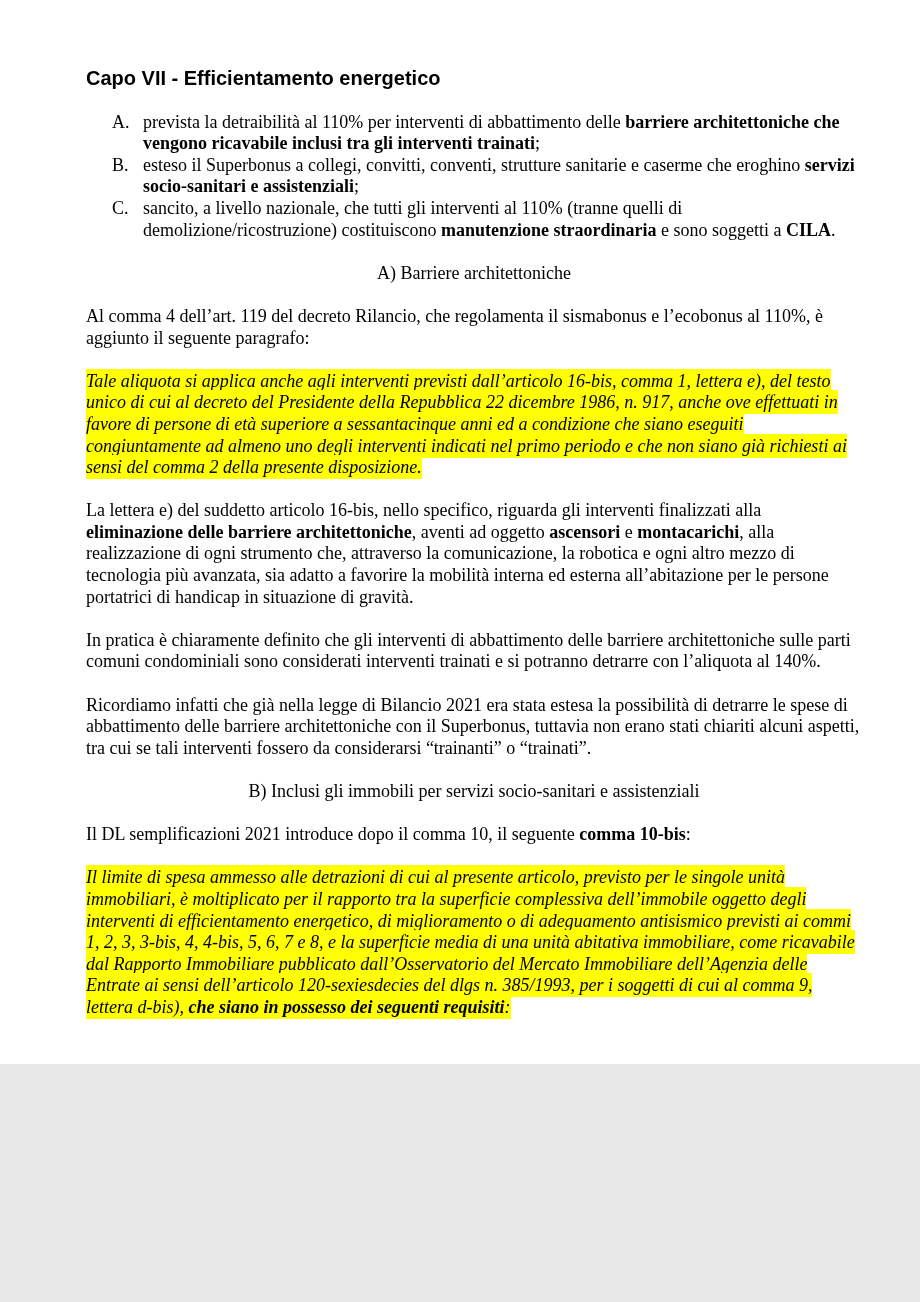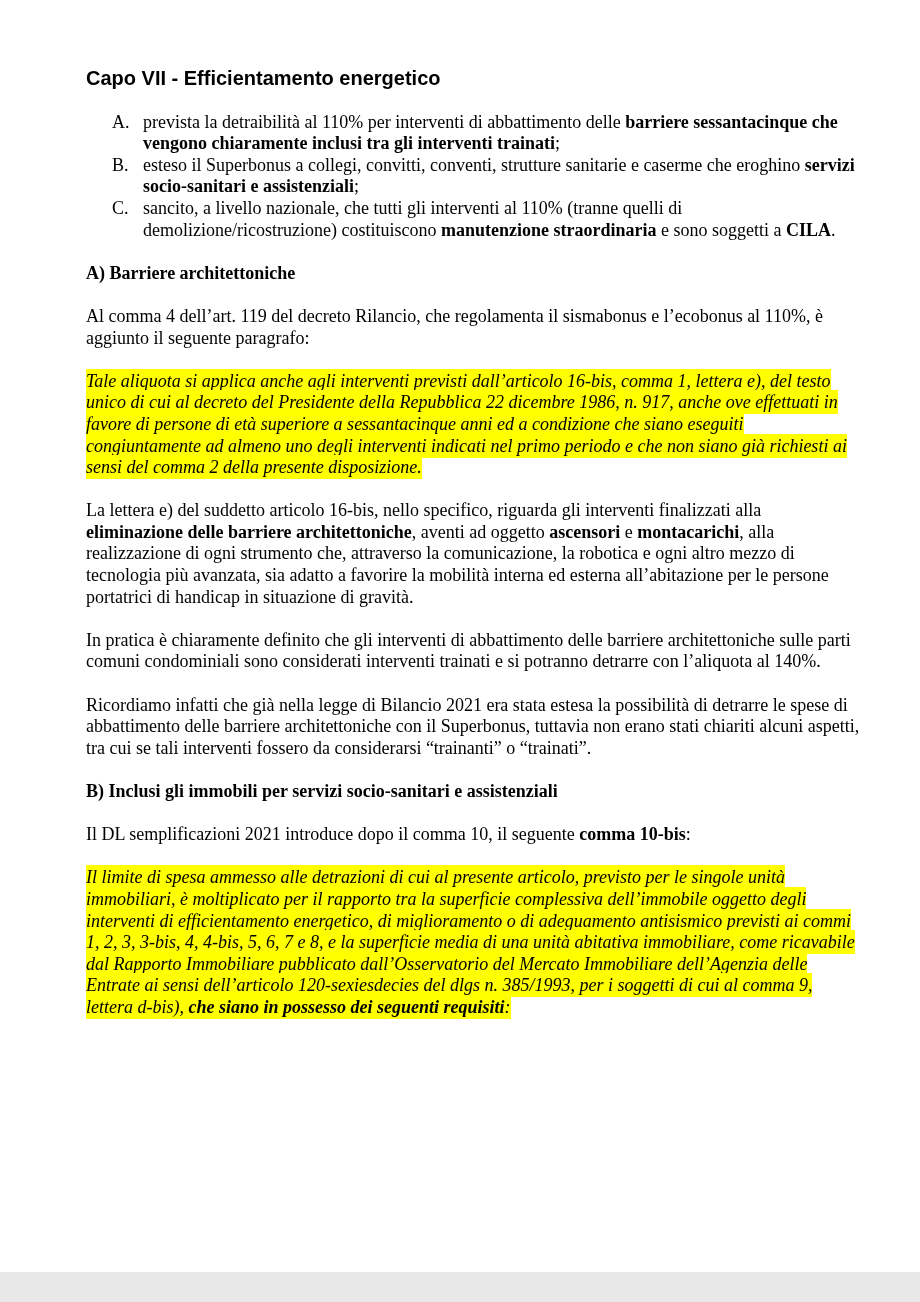--- a/index.html
+++ b/index.html
@@ -1,40 +1,41 @@
 <!DOCTYPE html>
 <html><head>
 <meta charset="utf-8">
 <style>
   html, body { margin: 0; padding: 0; background: #e8e8e8; }
   .page {
     position: relative;
     width: 920px;
-    height: 1272px;
+    height: 1064px;
     margin: 0 auto;
     background: #ffffff;
     box-sizing: border-box;
     padding: 66px 58px 0 86px;
     font-family: "Liberation Serif", "DejaVu Serif", serif;
     font-size: 18px;
     line-height: 21.6px;
     color: #000000;
     overflow: hidden;
   }
   .doc-title {
     font-family: "Liberation Sans", "DejaVu Sans", sans-serif;
     font-size: 20px;
     line-height: 24px;
     font-weight: bold;
     margin: 0 0 21.6px 0;
   }
   p { margin: 0 0 21.6px 0; }
   .section-heading {
-    font-weight: bold;
+    font-weight: normal;
     margin: 0 0 21.6px 0;
+    text-align: center;
   }
   ol.abc-list {
     list-style: none;
     margin: 0 0 21.6px 0;
     padding: 0;
   }
   ol.abc-list li {
     position: relative;
     padding-left: 57px;
     margin: 0;
@@ -51,21 +52,21 @@
 </head>
 <body>
 
 <div class="page">
 
   <h1 class="doc-title">Capo VII - Efficientamento energetico</h1>
 
 
   <ol class="abc-list">
     <li>
-      <span class="marker">A.</span><span>prevista la detraibilità al 110% per interventi di abbattimento delle </span><b>barriere sessantacinque che vengono chiaramente inclusi tra gli interventi trainati</b><span>;</span>
+      <span class="marker">A.</span><span>prevista la detraibilità al 110% per interventi di abbattimento delle </span><b>barriere architettoniche che vengono ricavabile inclusi tra gli interventi trainati</b><span>;</span>
     </li>
     <li>
       <span class="marker">B.</span><span>esteso il Superbonus a collegi, convitti, conventi, strutture sanitarie e caserme che eroghino </span><b>servizi socio-sanitari e assistenziali</b><span>;</span>
     </li>
     <li>
       <span class="marker">C.</span><span>sancito, a livello nazionale, che tutti gli interventi al 110% (tranne quelli di demolizione/ricostruzione) costituiscono </span><b>manutenzione straordinaria</b><span> e sono soggetti a </span><b>CILA</b><span>.</span>
     </li>
   </ol>
 
   <p class="section-heading">A) Barriere architettoniche</p>

